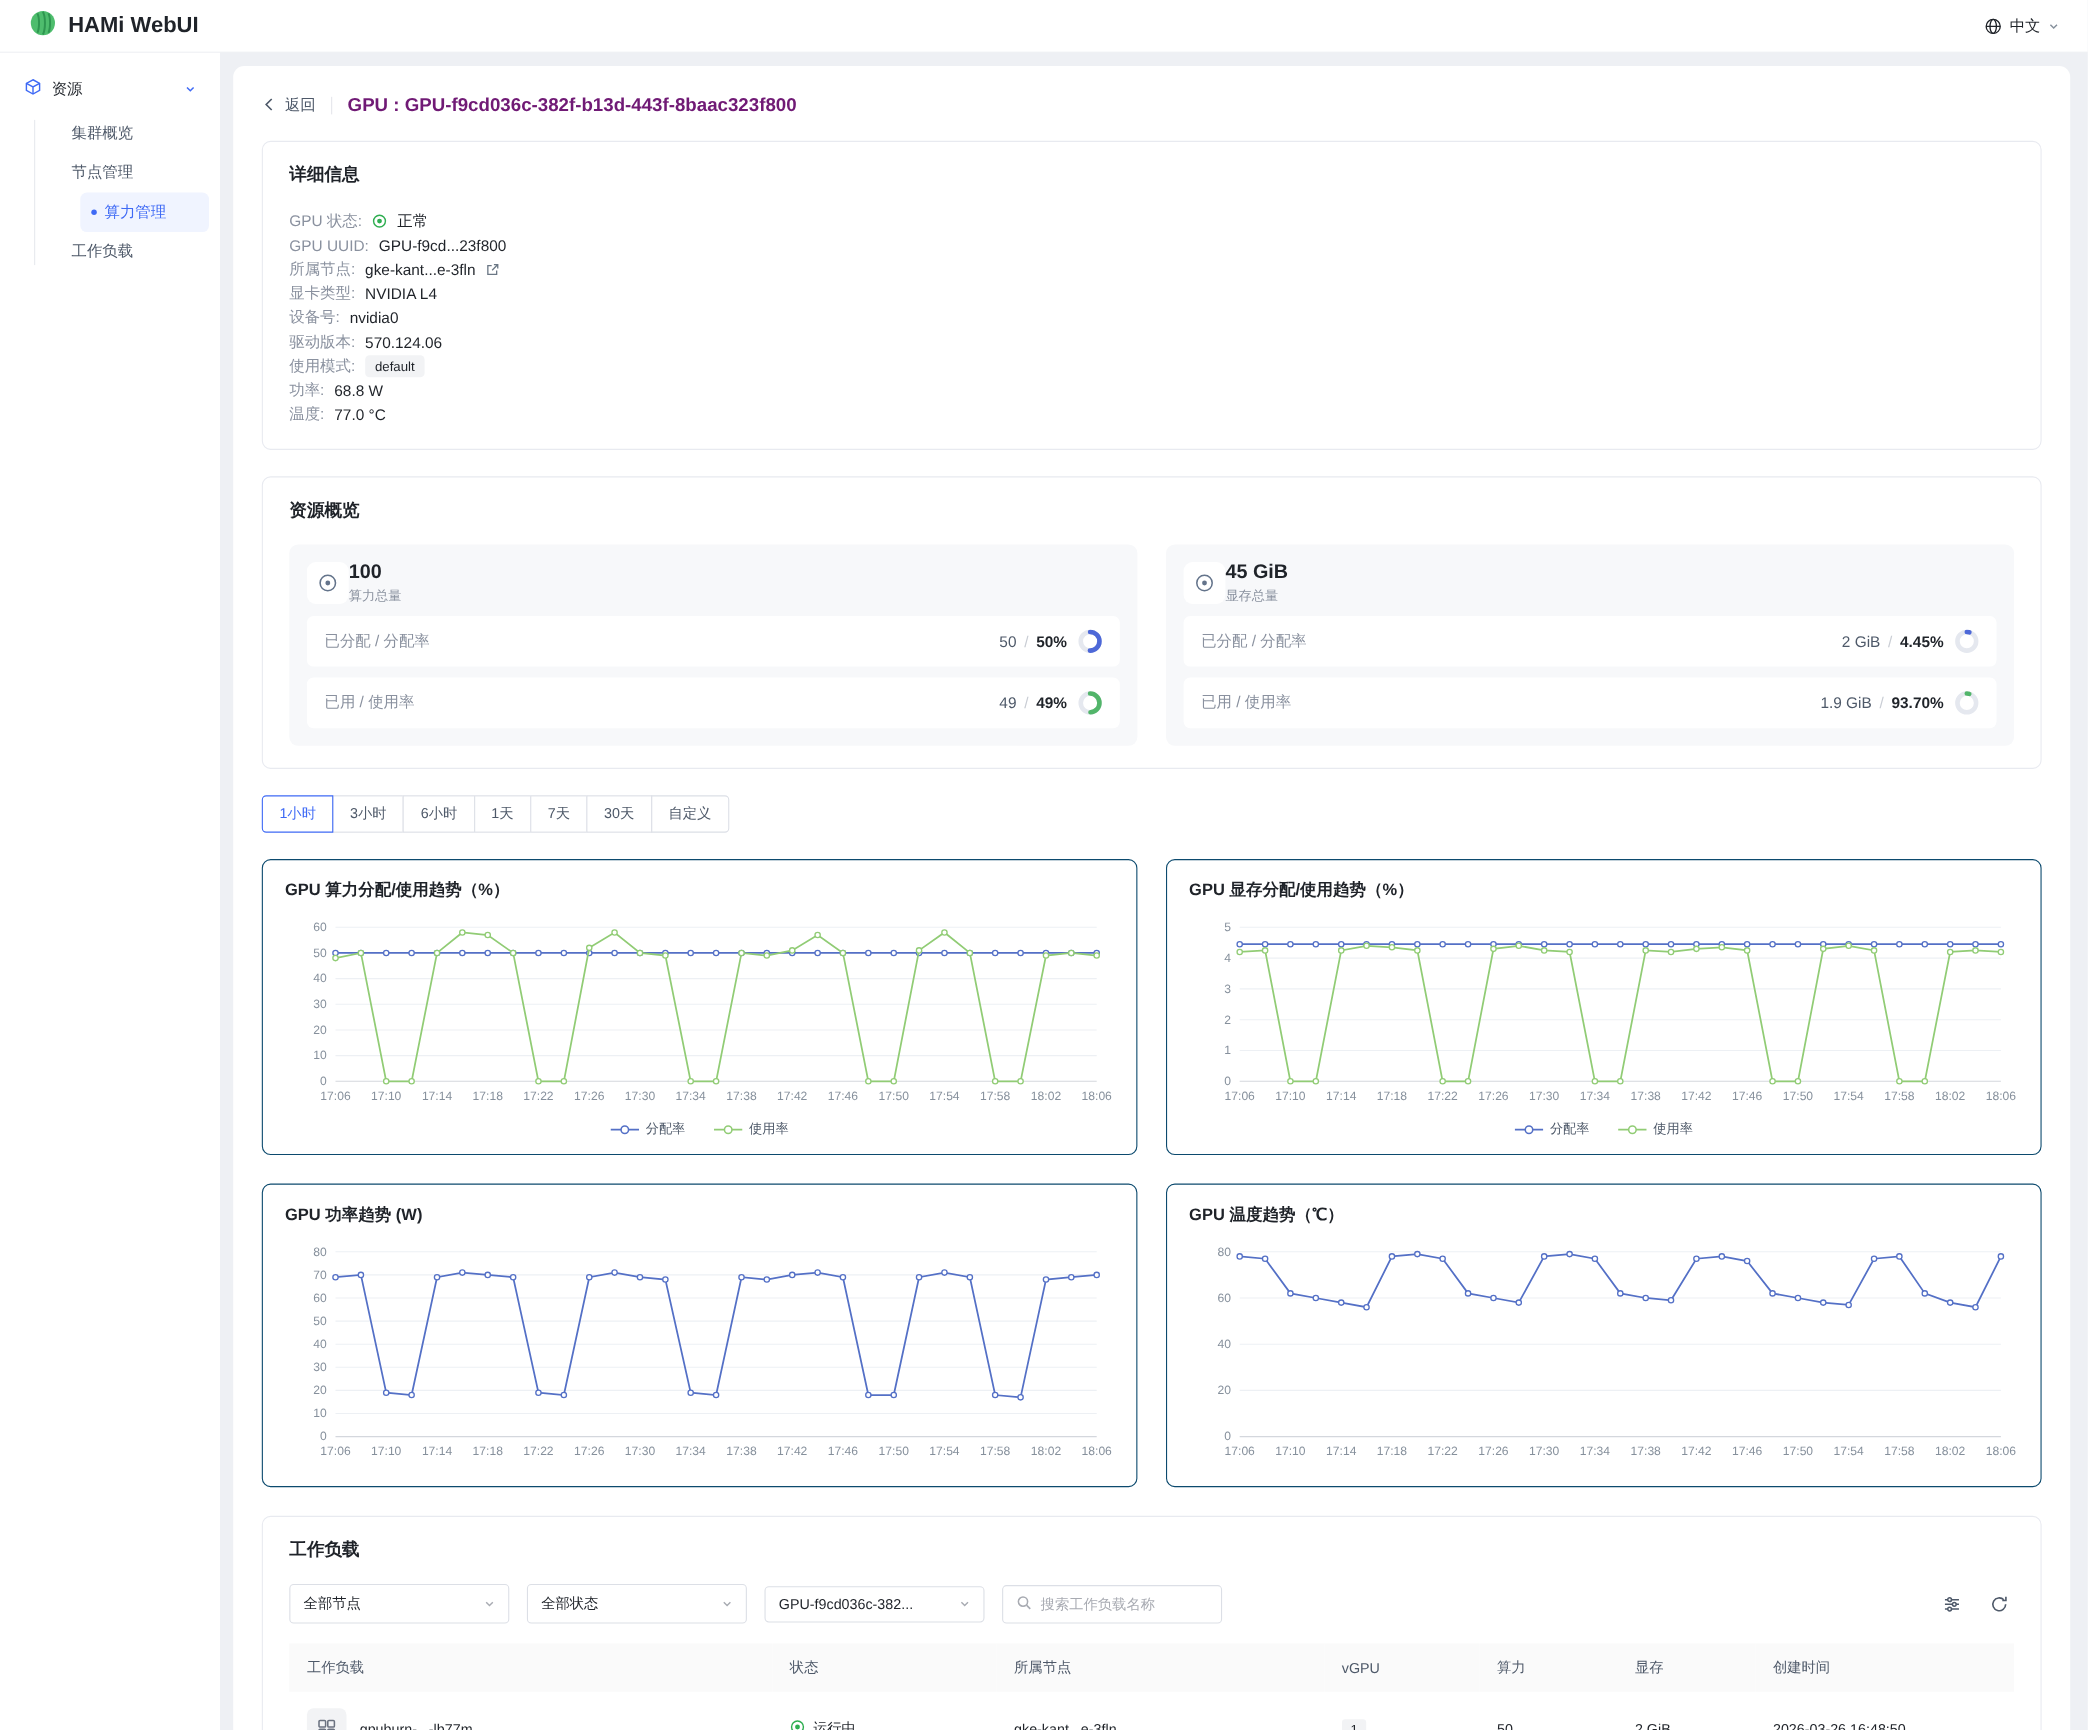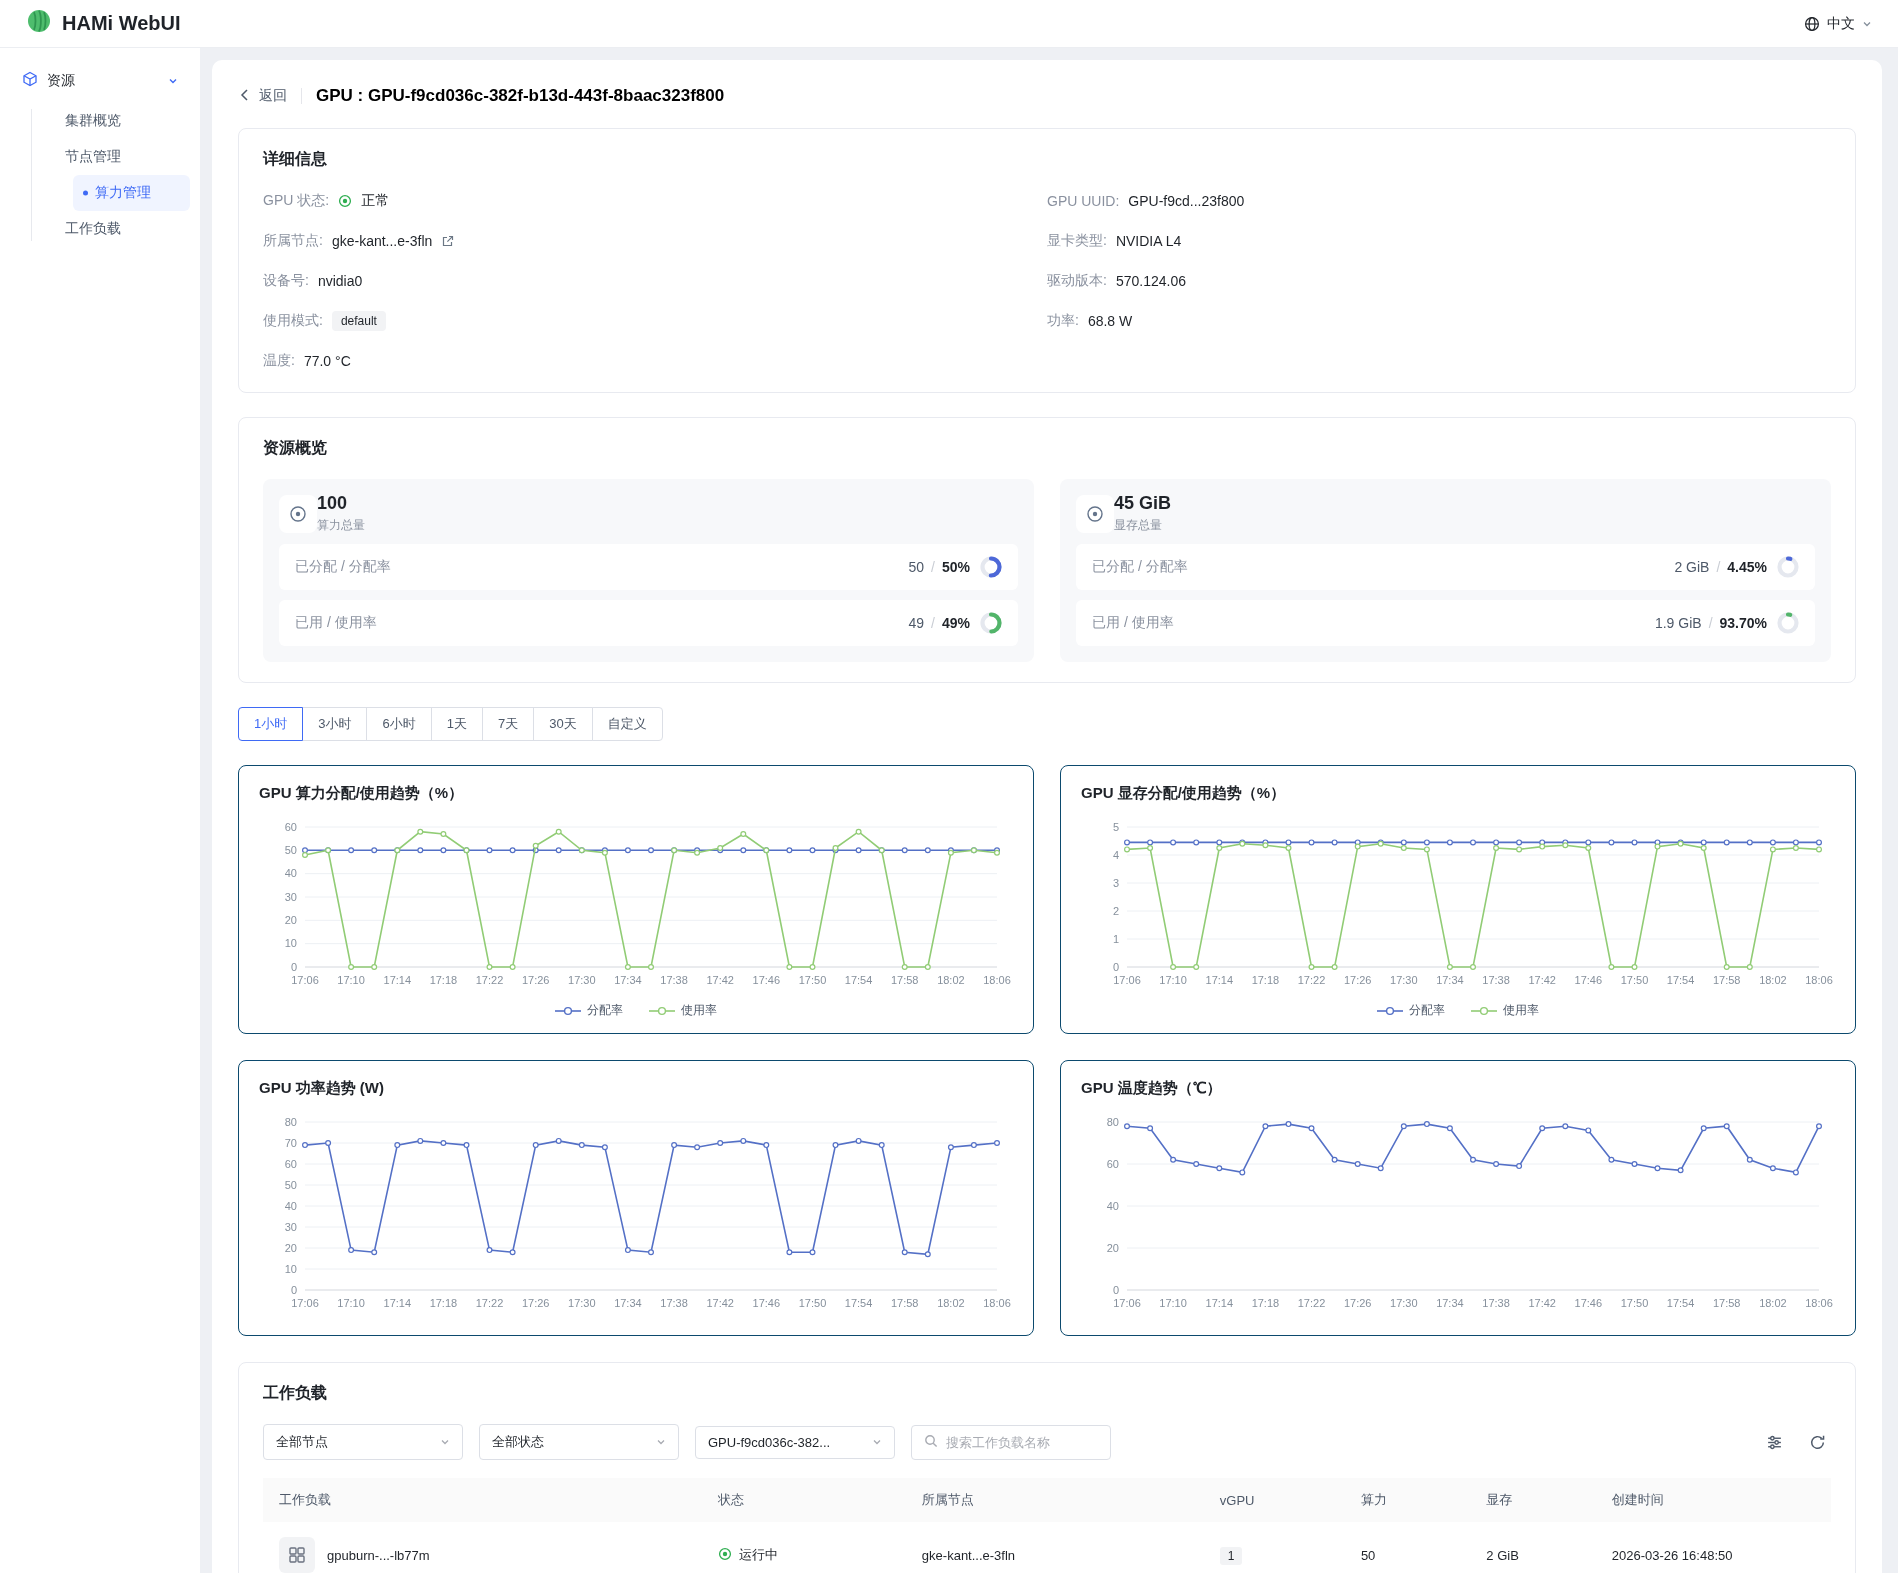--- a/index.html
+++ b/index.html
@@ -18,25 +18,25 @@
   .side-items::before{content:'';position:absolute;left:0;top:6px;bottom:6px;width:1px;background:#e7e9ee;}
   .side-item{position:relative;margin-left:12px;padding:9px 12px 9px 22px;font-size:14px;color:#4e5969;border-radius:6px;cursor:pointer;}
   .side-item.active{background:#f0f4ff;color:#3f6af5;margin-left:42px;}
   .side-item.active::before{content:'';position:absolute;left:10px;top:50%;transform:translateY(-50%);width:5px;height:5px;border-radius:50%;background:#3f6af5;}
   
   .main{flex:1;padding:12px 16px 18px 12px;}
   .content{background:#fff;border-radius:10px;padding:18px 26px 26px;min-height:1480px;}
   .page-head{display:flex;align-items:center;gap:14px;padding:8px 0 22px;text-align:center;}
   .back{display:flex;align-items:center;gap:7px;color:#4e5969;font-size:14px;cursor:pointer;}
   .ph-div{width:1px;height:16px;background:#e5e6eb;}
-  .page-title{font-size:17px;font-weight:bold;color:#000000;}
+  .page-title{font-size:17px;font-weight:bold;color:#701a75;}
   .card{border:1px solid #e8eaf0;border-radius:8px;padding:20px 24px;margin-bottom:24px;background:#fff;}
   .card h2{font-size:16px;font-weight:bold;margin-bottom:20px;}
   
-  .details-grid{display:grid;grid-template-columns:1fr 1fr;row-gap:18px;}
+  .details-grid{display:grid;grid-template-columns:1fr;}
   .dfield{display:flex;align-items:center;gap:9px;font-size:14px;min-height:22px;}
   .dlabel{color:#8a919f;}
   .dvalue{color:#1f2329;}
   .badge{background:#f2f3f5;border-radius:4px;padding:3px 9px;font-size:12px;color:#1f2329;}
   .ext{display:inline-flex;cursor:pointer;color:#6b7785;}
   .status-ic{display:inline-flex;}
   
   .res-panels{display:grid;grid-template-columns:1fr 1fr;gap:26px;}
   .res-panel{background:#f7f8fa;border-radius:8px;padding:14px 16px 16px;}
   .res-head{display:flex;align-items:center;margin-bottom:6px;}

